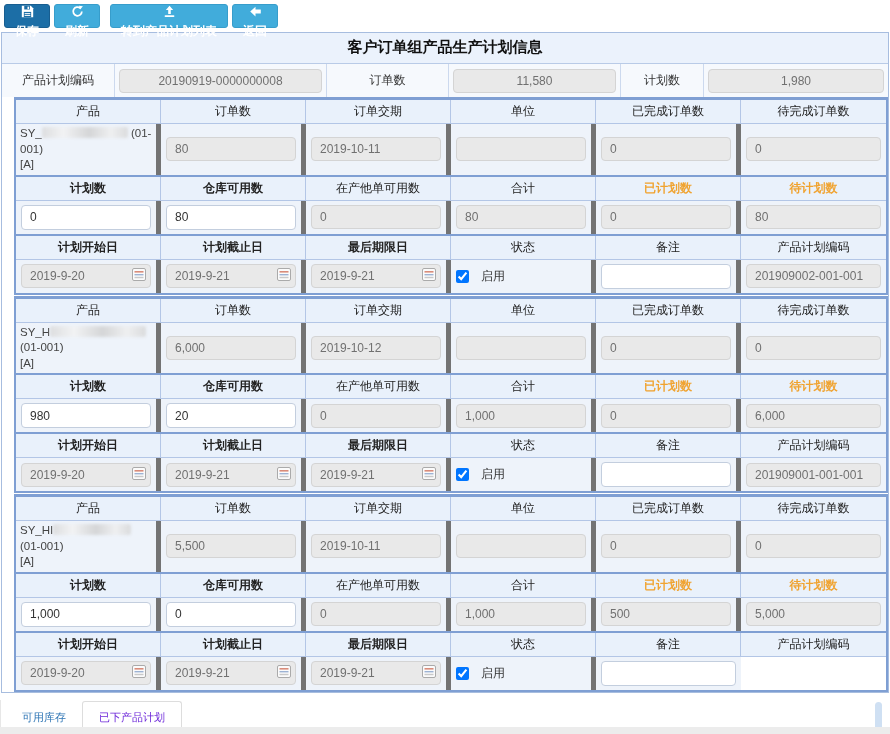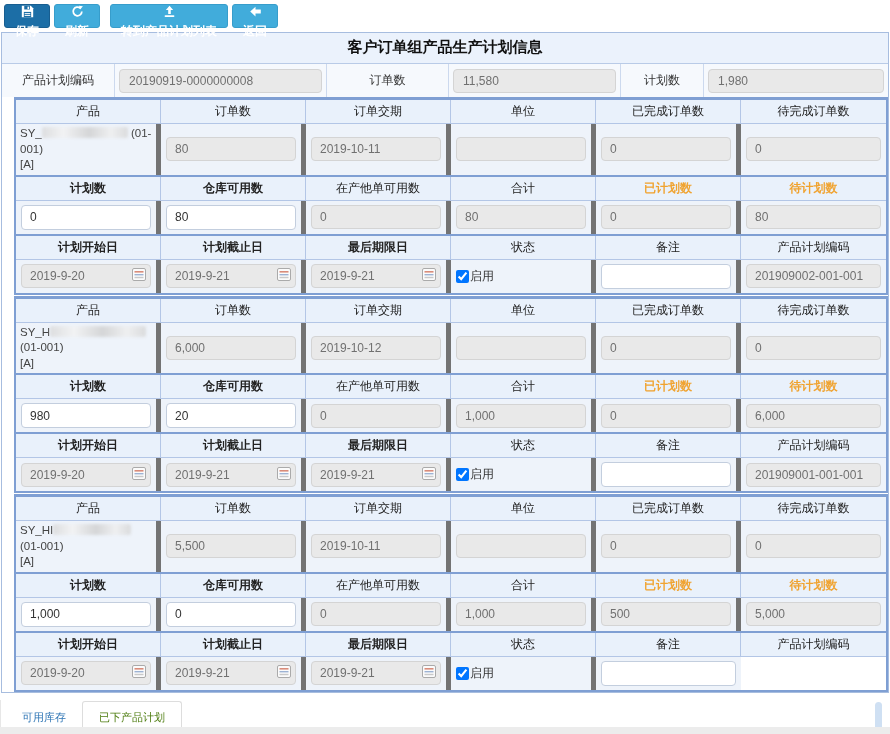--- a/index.html
+++ b/index.html
@@ -19,21 +19,21 @@
   .main-panel { margin:1px 1px 0 1px; border:1px solid #a7bddf; }
   .page-title { background:#ebf2fc; border-bottom:1px solid #b9cbe7; text-align:center;
     font-size:15px; font-weight:bold; padding:5px 0 6px 0; color:#111; }
 
   .head-fields { display:flex; align-items:center; background:#f6f9fd; height:33px; }
   .hf-label { display:flex; align-items:center; justify-content:center; height:100%;
     border-right:1px solid #ccd9ee; color:#333; }
   .hf-val { display:flex; align-items:center; height:100%; padding:0 4px; border-right:1px solid #ccd9ee; }
   .hf-val:last-child { border-right:none; }
   .ro-box { background:#e9e9e9; border:1px solid #d4d4d4; border-radius:4px; color:#707070;
-    height:24px; line-height:22px; padding:0 9px; width:100%; overflow:hidden; white-space:nowrap; }
+    height:24px; line-height:22px; padding:0 9px; width:100%; overflow:hidden; white-space:nowrap;text-align:center; }
 
   
   .block { border:2px solid #7f9fd3; border-top-width:3px; margin-top:0;margin-left:12px; }
   .block + .block { margin-top:1px; }
   .brow { display:grid; grid-template-columns:repeat(6,1fr); }
   .brow.sep { border-top:2px solid #7f9fd3; }
   .hcell { background:#e9f1fb; border-right:1px solid #b3c6e6; border-bottom:1px solid #b3c6e6;
     text-align:center; padding:3px 2px; font-size:12px; color:#222; }
   .hcell:last-child, .vcell:last-child { border-right:none; }
   .hcell.b { font-weight:bold; }
@@ -41,31 +41,31 @@
   .vcell { background:#eef3fa; border-right:5px solid #737373; padding:4px 5px;
     display:flex; align-items:center; min-height:32px; }
   .vcell.prod { display:block; padding:2px 4px; font-size:11.5px; color:#444; line-height:1.35; min-height:40px; }
   .ro-input { background:#e9e9e9; border:1px solid #d4d4d4; border-radius:4px; color:#707070;
     height:24px; padding:0 8px; width:100%; font-size:12px; font-family:inherit; }
   .wh-input { background:#fff; border:1px solid #c3cede; border-radius:4px; color:#333;
     height:25px; padding:0 8px; width:100%; font-size:12px; font-family:inherit; }
   .datebox { background:#e9e9e9; border:1px solid #d4d4d4; border-radius:4px; color:#707070;
     height:24px; width:100%; display:flex; align-items:center; padding:0 4px 0 8px; gap:4px; }
   .datebox .dtext { flex:1; white-space:nowrap; }
-  .statusbox { gap:1px; }
+  .statusbox { gap:12px; }
   .redact { display:inline-block; height:11px; border-radius:2px; vertical-align:-1px;
     background:linear-gradient(90deg,#d9d9d9,#f3f3f3 25%,#cfcfcf 55%,#efefef 80%,#d6d6d6);
     filter:blur(1.5px); opacity:.8; }
 
   
   .tabs-wrap { position:relative; margin-top:7px; height:148px; border-left:1px solid #e7e7e7; }
   .tab-bar { display:flex; align-items:flex-end; border-bottom:1px solid #ddd; padding-left:5px; height:34px; }
   .tab { padding:8px 16px; cursor:pointer; font-size:11px; }
   .tab.inactive { color:#2e75b5; }
-  .tab.active { color:#4d7c0f; background:#fff; border:1px solid #ddd; border-bottom:1px solid #fff;
+  .tab.active { color:#6d28d9; background:#fff; border:1px solid #ddd; border-bottom:1px solid #fff;
     border-radius:3px 3px 0 0; margin-bottom:-1px; }
   .tab-panel { padding:22px 0 0 25px; }
 
   .v-scrollbar { position:absolute; right:8px; top:2px; width:7px; height:140px;
     background:#cfe0f3; border-radius:4px; }
   .h-scroll-strip { position:fixed; left:0; bottom:0; width:890px; height:7px; background:#ececec; }
 </style>
 </head>
 <body>
 

